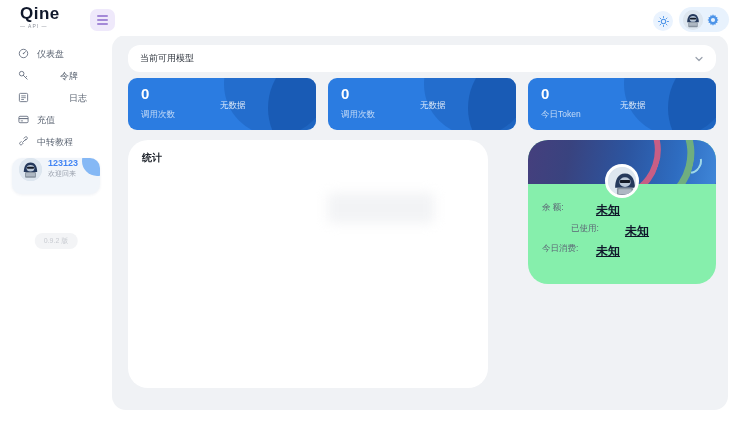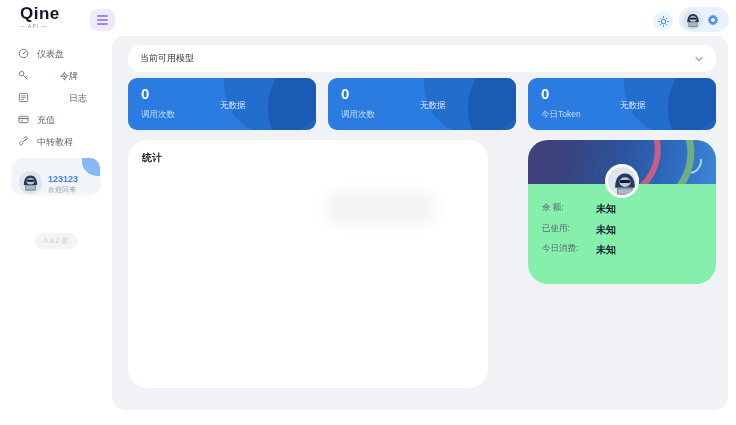--- a/index.html
+++ b/index.html
@@ -15,21 +15,21 @@
   .hamburger-btn span { display:block; width:11px; height:2px; background:#a489d8; border-radius:1px; }
   .theme-btn { position:absolute; left:653px; top:11px; width:20px; height:20px; border-radius:50%; background:#eaf3fe; display:flex; align-items:center; justify-content:center; }
   .user-pill { position:absolute; left:679px; top:7px; width:50px; height:25px; border-radius:13px; background:#e8f2fd; display:flex; align-items:center; padding:0 4px; gap:3px; }
   .pill-avatar { width:20px; height:20px; border-radius:50%; overflow:hidden; background:#dbe4ee; flex:0 0 auto; }
 
   
   .sidebar { position:absolute; left:0; top:36px; width:112px; height:389px; background:#fff; }
   .nav-item { position:absolute; left:18px; height:16px; display:flex; align-items:flex-start; gap:8px; cursor:pointer; }
   .nav-item .nav-label { font-size:9px; color:#5b6472; }
   .nav-icon { width:11px; height:11px; display:flex; align-items:center; justify-content:center; }
-  .user-card { position:absolute; left:12px; top:122px; width:88px; height:36px; background:#f1f5fa; border-radius:10px; overflow:hidden; display:flex; align-items:flex-end; padding-left:7px; gap:6px; box-shadow:0 1px 3px rgba(30,60,120,0.07); cursor:pointer; }
+  .user-card { position:absolute; left:12px; top:122px; width:88px; height:36px; background:#f1f5fa; border-radius:10px; overflow:hidden; display:flex; align-items:flex-start; padding-left:7px; gap:6px; box-shadow:0 1px 3px rgba(30,60,120,0.07); cursor:pointer; }
   .user-card .corner { position:absolute; right:-12px; top:-12px; width:30px; height:30px; border-radius:50%; background:#85b8f5; }
   .user-avatar { width:23px; height:23px; border-radius:50%; overflow:hidden; background:#dbe4ee; flex:0 0 auto; }
   .user-meta .user-name { font-size:9px; font-weight:bold; color:#4285f4; line-height:11px; }
   .user-meta .user-greet { font-size:7px; color:#9aa1ad; line-height:9px; }
   .version-badge { position:absolute; left:50%; transform:translateX(-50%); top:197px; background:#f3f4f6; border-radius:8px; padding:3px 9px; font-size:7px; color:#c8cbd1; white-space:nowrap; }
 
   
   .main { position:absolute; left:112px; top:35px; width:616px; height:375px; background:#f0f2f5; border-radius:14px; }
 
   .model-panel { position:absolute; left:16px; top:10px; width:588px; height:27px; background:#fff; border-radius:12px; display:flex; align-items:center; justify-content:space-between; padding:0 12px; cursor:pointer; }
@@ -50,21 +50,21 @@
   .account-card { position:absolute; left:416px; top:105px; width:188px; height:144px; background:#86efac; border-radius:20px; overflow:hidden; }
   .account-banner { position:absolute; left:0; top:0; width:188px; height:44px; background:linear-gradient(100deg,#453f7d 0%,#39437f 22%,#2c55a0 52%,#2e6cc0 78%,#3f86d8 100%); overflow:hidden; }
   .arc { position:absolute; border-radius:50%; border-style:solid; border-color:transparent; }
   .arc1 { left:62px; top:-28px; width:70px; height:86px; border-width:6px; border-right-color:#c75e85; transform:rotate(18deg); }
   .arc2 { left:74px; top:-36px; width:92px; height:104px; border-width:7px; border-right-color:#6fae7f; transform:rotate(14deg); }
   .arc3 { left:86px; top:-46px; width:116px; height:126px; border-width:8px; border-right-color:#4d6fc4; transform:rotate(10deg); }
   .crescent { left:148px; top:8px; width:26px; height:26px; border-width:2.5px; border-right-color:#9fd8e8; transform:rotate(35deg); }
   .account-avatar { position:absolute; left:50%; transform:translateX(-50%); top:24px; width:34px; height:34px; border-radius:50%; background:#dbe4ee; border:3px solid #fff; overflow:hidden; }
   .acct-row { position:absolute; left:14px; width:160px; display:flex; }
   .acct-label { font-size:8.5px; color:#5c6575; width:54px; }
-  .acct-value { font-size:10px; font-weight:bold; color:#10182b; }
+  .acct-value { font-size:12px; font-weight:bold; color:#10182b;text-decoration:underline; }
 
   svg { display:block; }
 </style>
 </head>
 <body>
 
 <div class="screen">
 
   <div class="topbar">
     <div class="logo">
@@ -251,21 +251,21 @@
             <ellipse cx="18" cy="16" rx="6" ry="5.2" fill="#b9c7d8"></ellipse>
             <rect x="12.5" y="13.8" width="11" height="3.2" rx="1.2" fill="#131a26"></rect>
             <rect x="9.5" y="22" width="17" height="9" rx="1.5" fill="#87929f"></rect>
             <rect x="11" y="23.5" width="14" height="5" rx="0.8" fill="#aeb8c3"></rect>
           </svg>
       </div>
       <div class="acct-row" style="top:62px;">
         <span class="acct-label">余 额:</span>
         <span class="acct-value">未知</span>
       </div>
-      <div class="acct-row" style="top:83px;">
+      <div class="acct-row" style="top:83px;margin-left:29px;">
         <span class="acct-label">已使用:</span>
         <span class="acct-value">未知</span>
       </div>
       <div class="acct-row" style="top:103px;">
         <span class="acct-label">今日消费:</span>
         <span class="acct-value">未知</span>
       </div>
     </div>
 
   </div>

